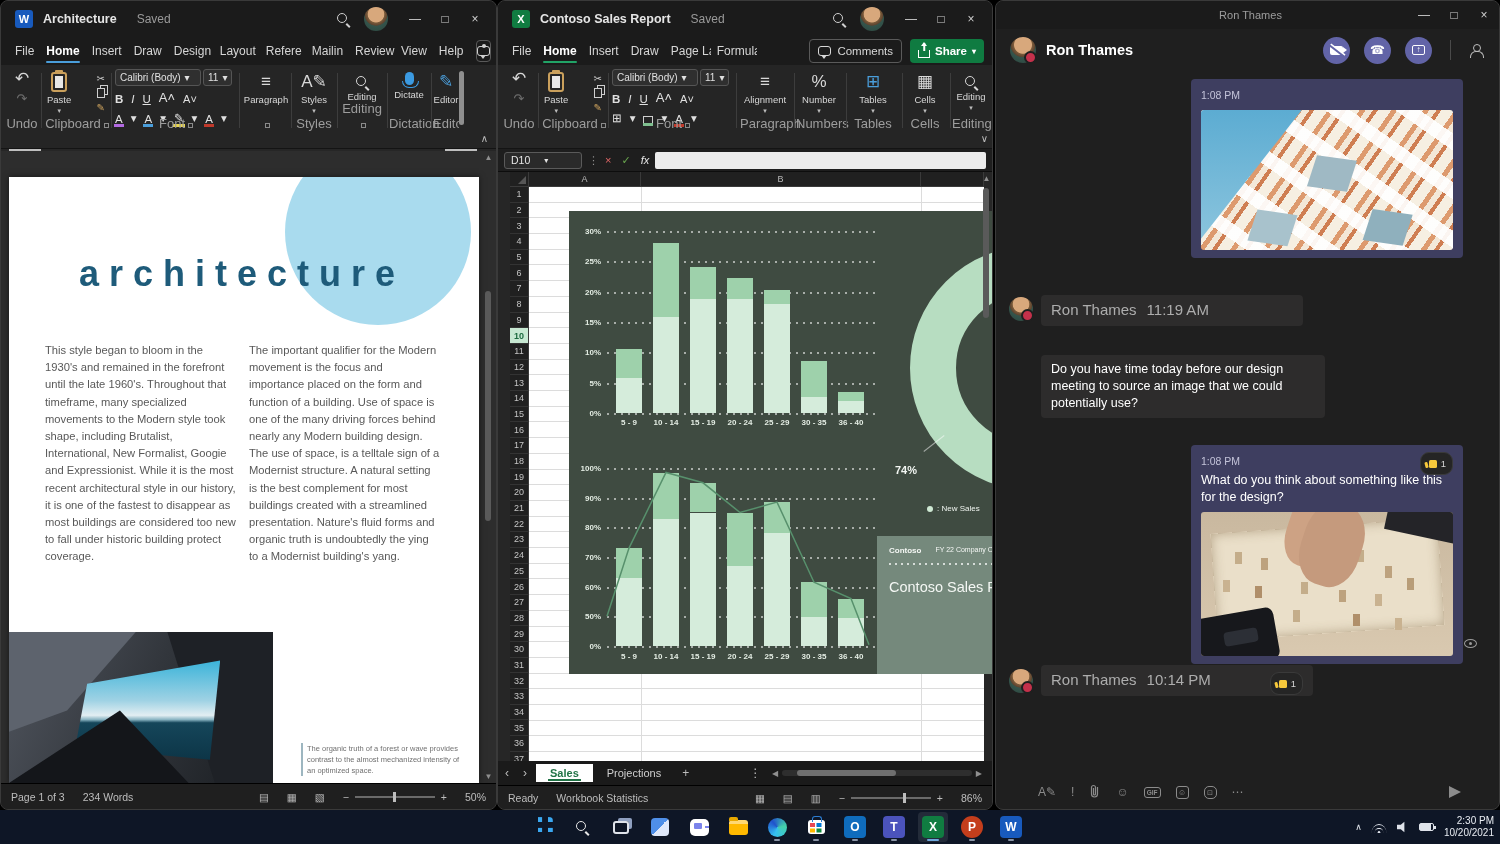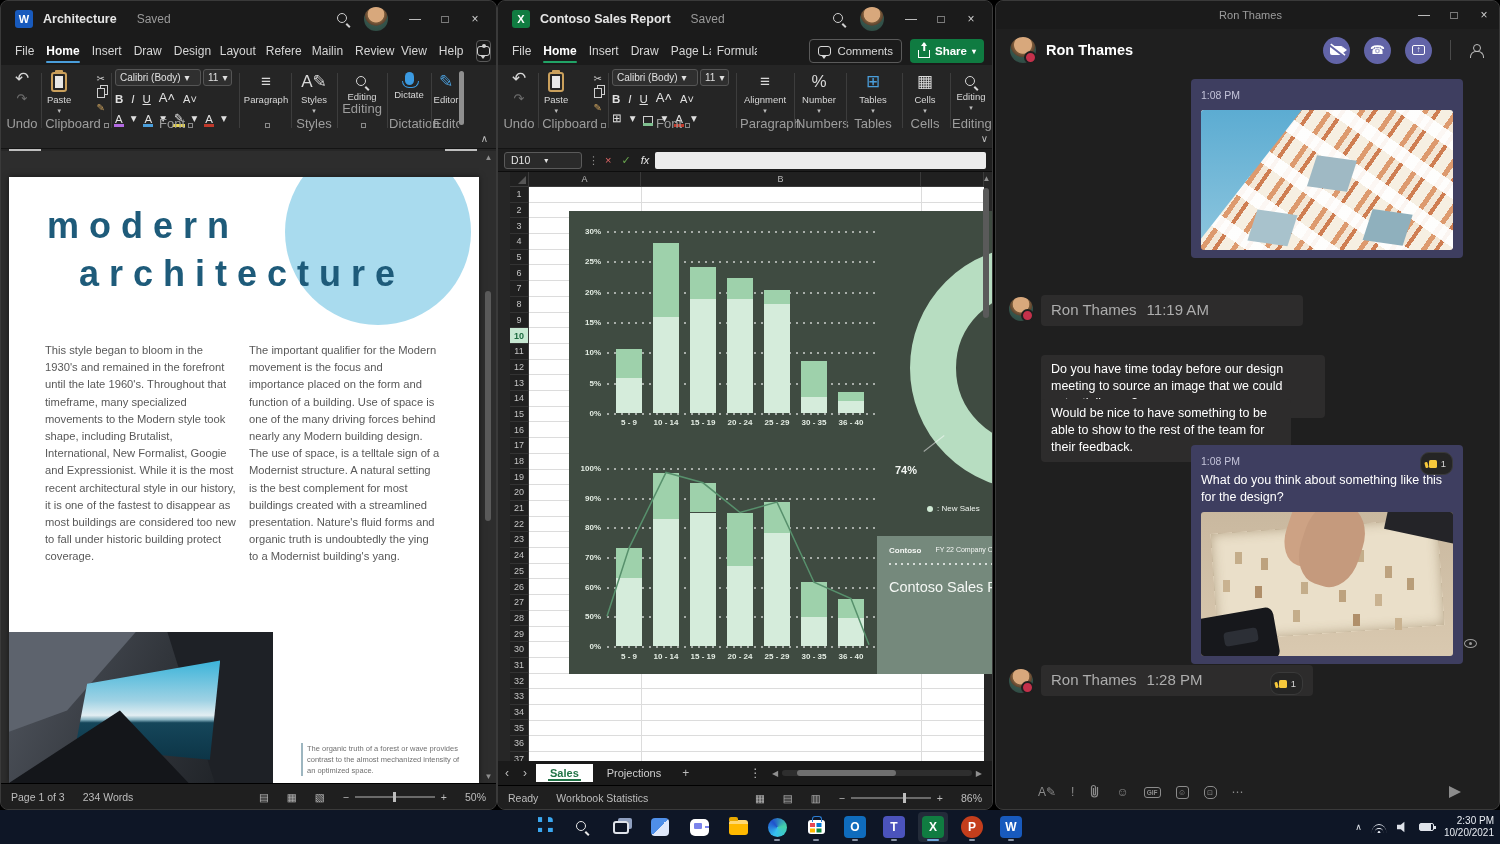--- a/index.html
+++ b/index.html
@@ -343,21 +343,20 @@
   </div>
   <div class="ruler">
     <div class="bar"></div>
     <div class="marg" style="left:8px;width:32px"></div>
     <div class="marg" style="right:19px;width:32px"></div>
     <span id="ruler-nums"><b style="left: 104px;">1</b><b style="left: 181px;">2</b><b style="left: 258px;">3</b><b style="left: 335px;">4</b><b style="left: 412px;">5</b></span>
   </div>
   <div class="docarea">
     <div class="page">
       <div class="circle"></div>
-      <div class="doct t1">modern</div>
       <div class="doct t2">architecture</div>
       <div class="dcol c1">This style began to bloom in the 1930's and remained in the forefront until the late 1960's. Throughout that timeframe, many specialized movements to the Modern style took shape, including Brutalist, International, New Formalist, Googie and Expressionist. While it is the most recent architectural style in our history, it is one of the fastest to disappear as most buildings are considered too new to fall under historic building protect coverage.</div>
       <div class="dcol c2">The important qualifier for the Modern movement is the focus and importance placed on the form and function of a building. Use of space is one of the many driving forces behind nearly any Modern building design. The use of space, is a telltale sign of a Modernist structure. A natural setting is the best complement for most buildings created with a streamlined presentation. Nature's fluid forms and organic truth is undoubtedly the ying to a Modernist building's yang.</div>
       <div class="photo">
         <div class="f1"></div>
           <div class="f2"></div>
           <div class="sky"></div>
           <div class="rock"></div>
       </div>
       <div class="caption">The organic truth of a forest or wave provides contrast to the almost mechanized intensity of an optimized space.</div>
@@ -726,23 +725,20 @@
           <span class="glass"></span>
       </div>
     </div>
     <span class="avatar busy mavatar" style="top:226px"></span>
     <div class="msg recv" style="left:45px;top:224px;width:262px;padding:6px 10px">
       <div class="hdr"><b>Ron Thames</b><span>11:19 AM</span></div>
     </div>
     <div class="msg recv" style="left:45px;top:284px;width:284px;padding:6px 10px">
       <div>Do you have time today before our design meeting to source an image that we could potentially use?</div>
     </div>
-    <div class="msg recv" style="left:45px;top:328px;width:250px;padding:6px 10px">
-      <div>Would be nice to have something to be able to show to the rest of the team for their feedback.</div>
-    </div>
     <div class="msg sent" style="left:195px;top:374px;width:272px;padding:8px 10px">
       <span class="reaction">
           <span class="thumbico"></span>
           <span>1</span>
         </span>
       <div class="time">1:08 PM</div>
       <div>What do you think about something like this for the design?</div>
       <div class="msgimg img-model">
         <span class="board"></span>
           <span class="blocks"></span>
@@ -752,21 +748,21 @@
           <span class="lens"></span>
       </div>
     </div>
     <span class="seen" style="left:468px;top:568px"></span>
     <span class="avatar busy mavatar" style="top:598px"></span>
     <div class="msg recv" style="left:45px;top:594px;width:272px;padding:6px 10px">
       <span class="reaction">
           <span class="thumbico"></span>
           <span>1</span>
         </span>
-      <div class="hdr"><b>Ron Thames</b><span>1:28 PM</span></div>
+      <div class="hdr"><b>Ron Thames</b><span>10:14 PM</span></div>
     </div>
   </div>
   <div class="ctools">
     <span>A✎</span>
     <span>!</span>
     <span>
       <svg width="12" height="14" viewBox="0 0 12 14">
           <path d="M8.5 3v7a3 3 0 0 1-6 0V3.5a2 2 0 0 1 4 0V10a1 1 0 0 1-2 0V4" fill="none" stroke="#8c8c8c" stroke-width="1.2"></path>
         </svg>
     </span>

